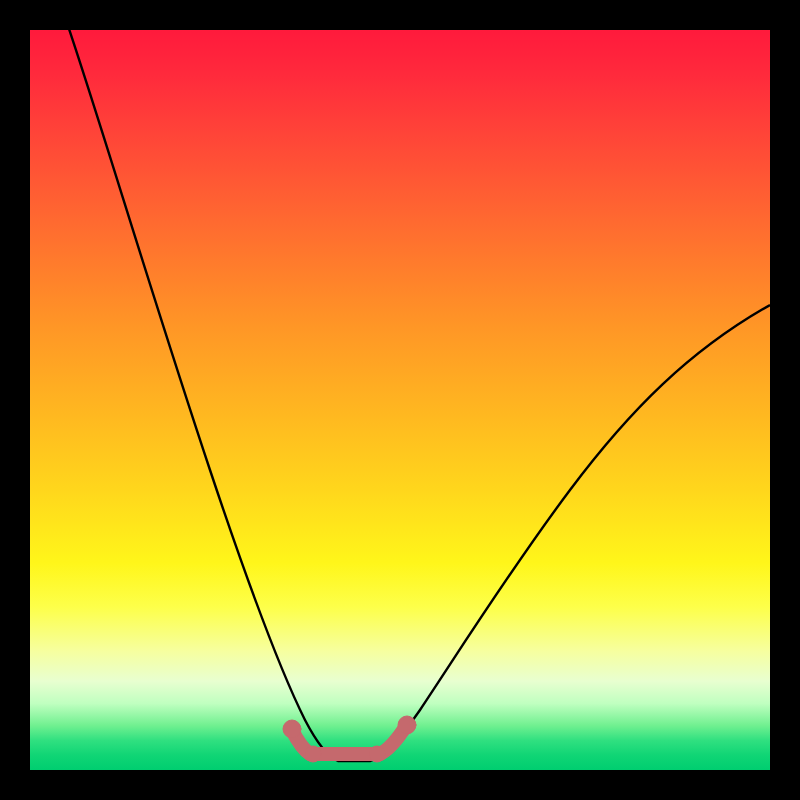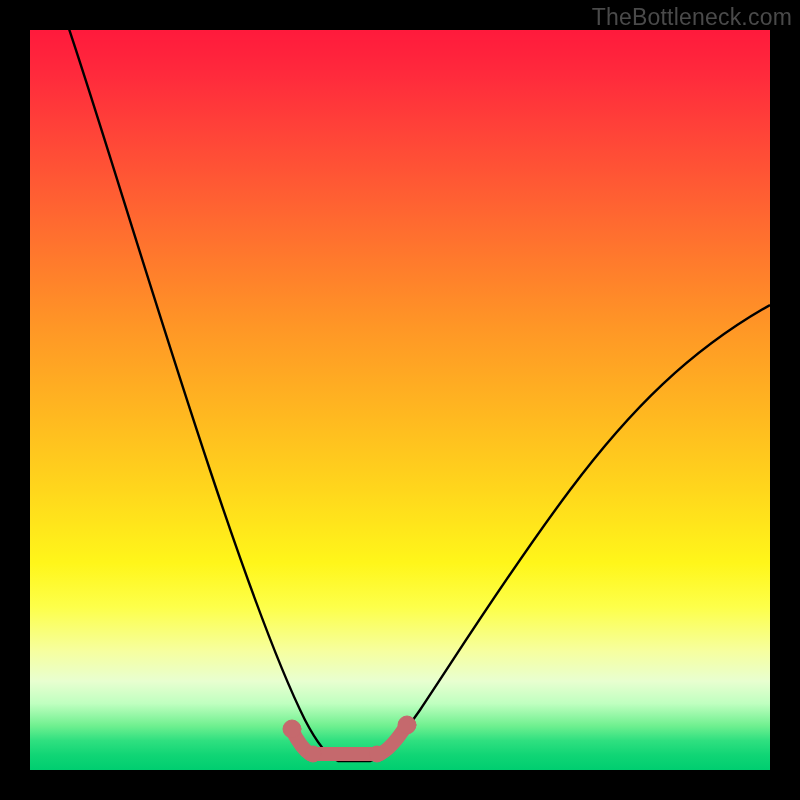--- a/index.html
+++ b/index.html
@@ -68,21 +68,20 @@
     left: 0;
     top: 0;
     width: 100%;
     height: 100%;
   }
 </style>
 </head>
 <body>
 
 <div class="frame">
-  <div class="watermark">TheBottleneck.com</div>
 
   <div class="plot-area">
     <div class="gradient-bg"></div>
 
     <svg class="curve-layer" viewBox="0 0 740 740" preserveAspectRatio="none">
 
       <path fill="none" stroke="#000" stroke-width="2.4" d="M 36 -10
                C 70 90, 120 260, 180 440
                C 220 560, 250 640, 275 690
                C 288 715, 298 727, 308 731

